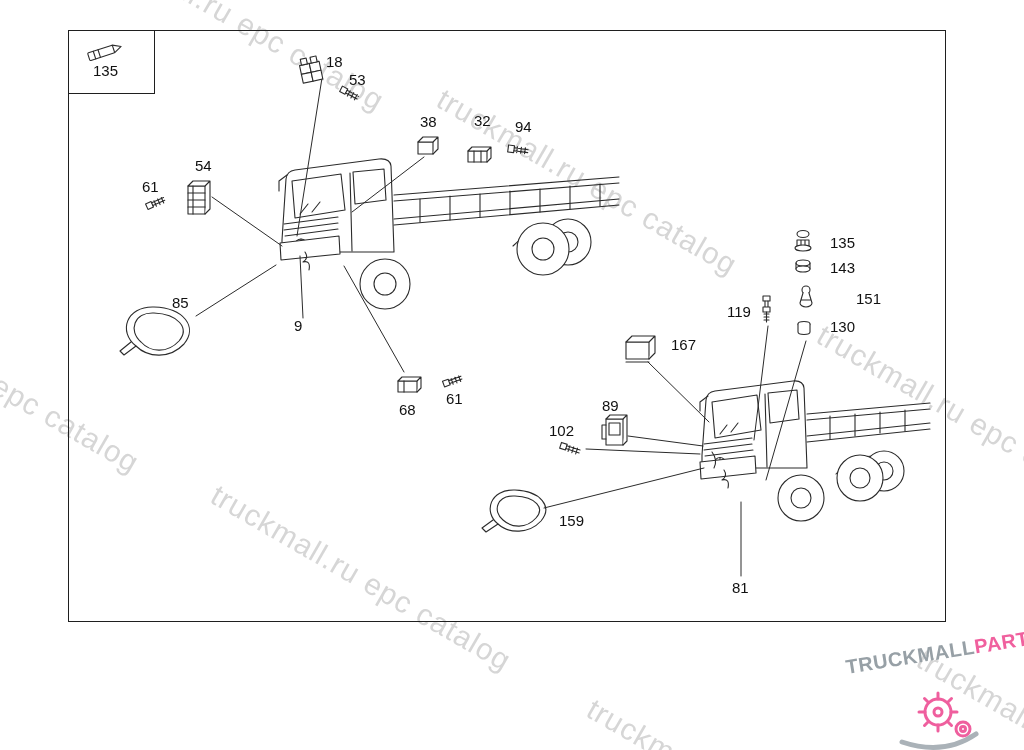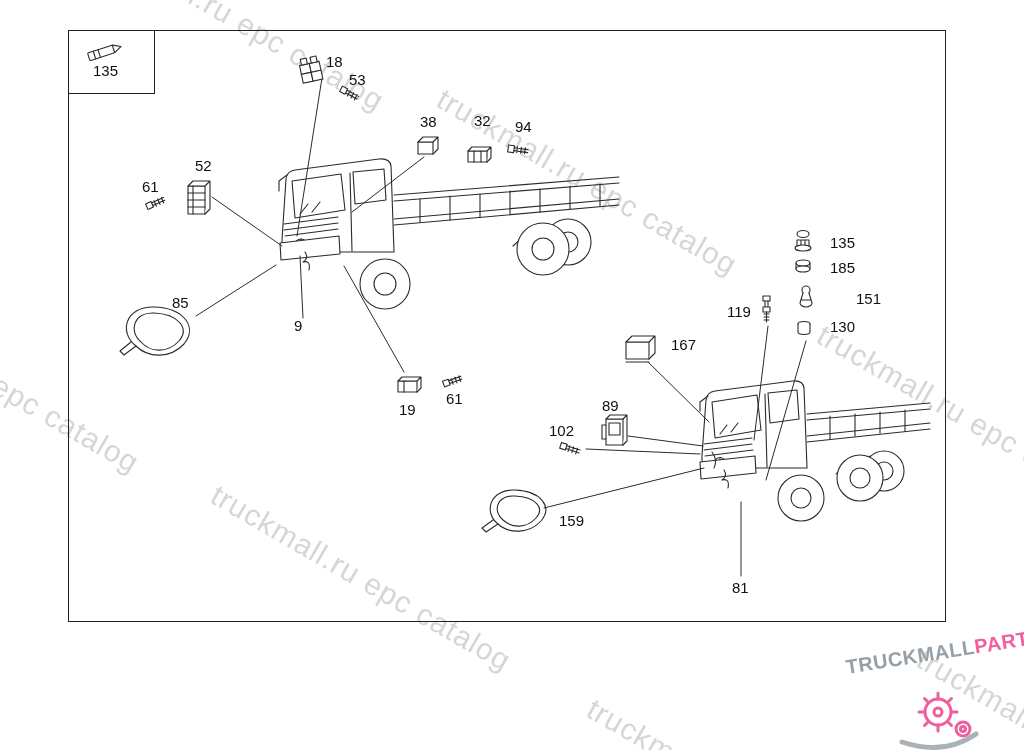--- a/index.html
+++ b/index.html
@@ -237,33 +237,33 @@
 
   <div id="main-frame" class="frame"></div>
   <div id="inset-frame" class="frame"></div>
 
   <div class="callout" style="left:93px;top:62px">135</div>
   <div class="callout" style="left:326px;top:53px">18</div>
   <div class="callout" style="left:349px;top:71px">53</div>
   <div class="callout" style="left:420px;top:113px">38</div>
   <div class="callout" style="left:474px;top:112px">32</div>
   <div class="callout" style="left:515px;top:118px">94</div>
-  <div class="callout" style="left:195px;top:157px">52</div>
+  <div class="callout" style="left:195px;top:157px">54</div>
   <div class="callout" style="left:142px;top:178px">61</div>
   <div class="callout" style="left:172px;top:294px">85</div>
   <div class="callout" style="left:294px;top:317px">9</div>
-  <div class="callout" style="left:399px;top:401px">19</div>
+  <div class="callout" style="left:399px;top:401px">68</div>
   <div class="callout" style="left:446px;top:390px">61</div>
   <div class="callout" style="left:671px;top:336px">167</div>
   <div class="callout" style="left:549px;top:422px">102</div>
   <div class="callout" style="left:602px;top:397px">89</div>
   <div class="callout" style="left:559px;top:512px">159</div>
   <div class="callout" style="left:727px;top:303px">119</div>
   <div class="callout" style="left:830px;top:234px">135</div>
-  <div class="callout" style="left:830px;top:259px">185</div>
+  <div class="callout" style="left:830px;top:259px">143</div>
   <div class="callout" style="left:856px;top:290px">151</div>
   <div class="callout" style="left:830px;top:318px">130</div>
   <div class="callout" style="left:732px;top:579px">81</div>
 
   <div class="logo">
     <span class="brand">TRUCKMALL</span><span class="suffix">PARTS</span>
   </div>
 
 </div>
 

